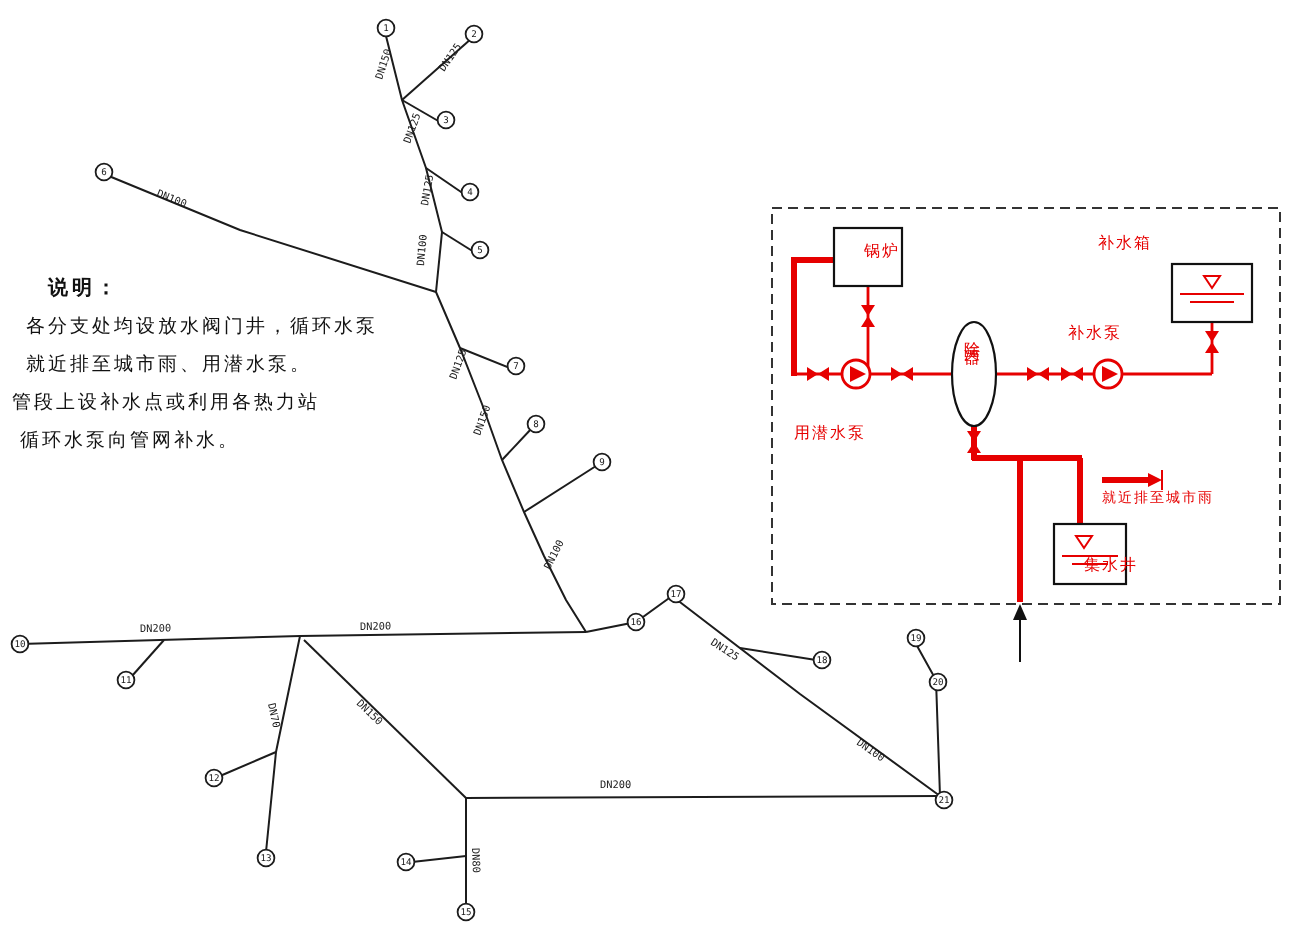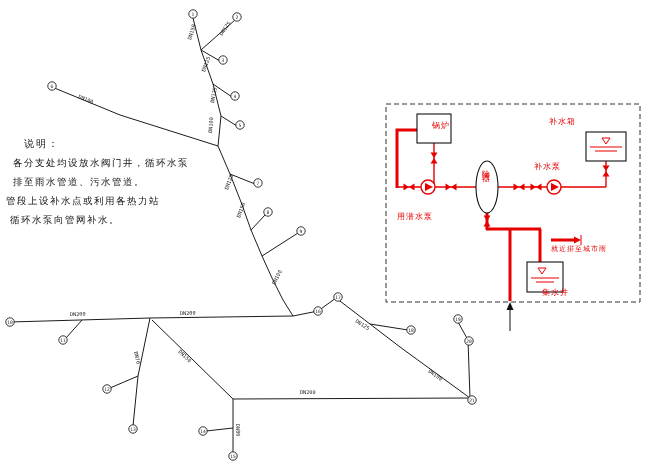--- a/index.html
+++ b/index.html
@@ -14,21 +14,21 @@
   
   .dash{fill:none;stroke:#333333;stroke-width:1;stroke-dasharray:5 3}
   .redline{fill:none;stroke:#e60000;stroke-width:1.4}
   .redthick{fill:none;stroke:#e60000;stroke-width:3}
   .redfill{fill:#e60000;stroke:none}
   .blackbox{fill:#ffffff;stroke:#111111;stroke-width:1.1}
   .pump{fill:#ffffff;stroke:#e60000;stroke-width:1.4}
   .watersym{fill:none;stroke:#e60000;stroke-width:1}
   .wline{stroke:#e60000;stroke-width:1}
   
-  .notes-title{position:absolute;font-size:10px;font-weight:normal;color:#111;letter-spacing:2px;white-space:nowrap}
+  .notes-title{position:absolute;font-size:10px;font-weight:bold;color:#111;letter-spacing:2px;white-space:nowrap}
   .notes-line{position:absolute;font-size:9.5px;color:#111;letter-spacing:1.5px;white-space:nowrap}
   
   .slabel{position:absolute;color:#e60000;font-size:8px;line-height:1;white-space:nowrap;letter-spacing:1px}
   .slabel.vertical{writing-mode:vertical-rl;letter-spacing:2px}
 </style>
 </head>
 <body>
 
 <svg class="scene" width="650" height="463" viewBox="0 0 650 463">
   <defs>
@@ -165,24 +165,24 @@
 
   <g>
     <line x1="510" y1="331" x2="510" y2="308" stroke="#111111" stroke-width="1"></line>
     <polygon points="506.5,310 513.5,310 510,302" fill="#111111"></polygon>
   </g>
 </svg>
 
 <div>
   <div class="notes-title" style="left:24px;top:137px">说明：</div>
   <div class="notes-line" style="left:13px;top:157px">各分支处均设放水阀门井，循环水泵</div>
-  <div class="notes-line" style="left:13px;top:176px">排至雨水管道、污水管道。</div>
+  <div class="notes-line" style="left:13px;top:176px">就近排至城市雨、用潜水泵。</div>
   <div class="notes-line" style="left:6px;top:195px">管段上设补水点或利用各热力站</div>
   <div class="notes-line" style="left:10px;top:214px">循环水泵向管网补水。</div>
 </div>
 
 <div class="slabel" style="left:419px;top:122px;width:44px;text-align:center">锅炉</div>
 <div class="slabel" style="left:549px;top:118px">补水箱</div>
 <div class="slabel" style="left:534px;top:163px">补水泵</div>
 <div class="slabel" style="left:397px;top:213px">用潜水泵</div>
 <div class="slabel vertical" style="left:481px;top:164px">除污器</div>
 <div class="slabel" style="left:551px;top:246px;font-size:7px">就近排至城市雨</div>
-<div class="slabel" style="left:542px;top:289px">集水井</div>
+<div class="slabel" style="left:542px;top:279px">集水井</div>
 
 </body></html>

